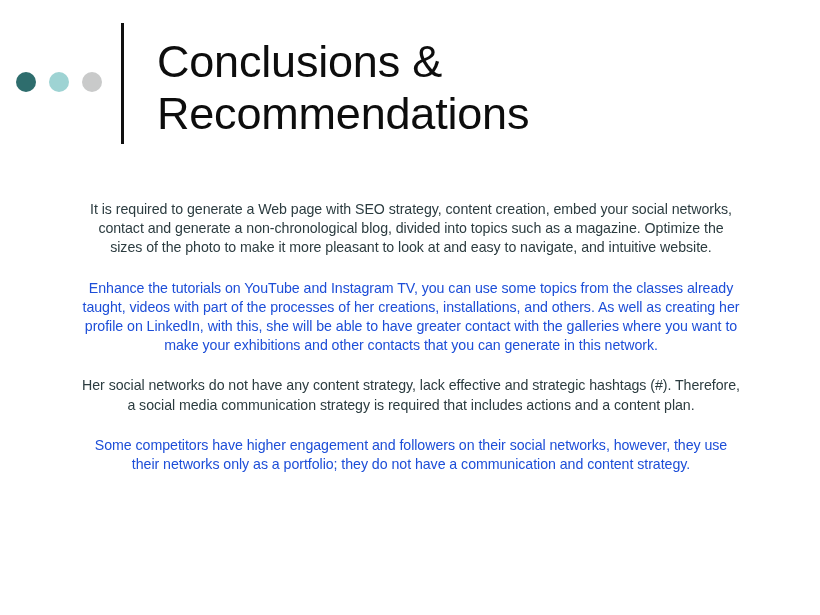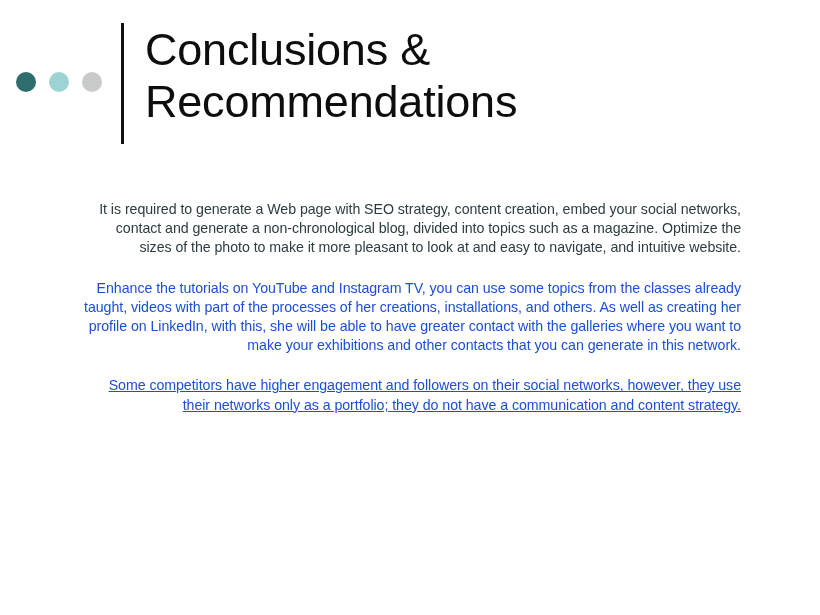--- a/index.html
+++ b/index.html
@@ -57,38 +57,38 @@
     position: absolute;
     left: 141px;
     top: 20px;
     width: 650px;
     font-size: 45px;
     line-height: 52px;
     color: #0d0d0d;
     font-weight: normal;
     letter-spacing: -0.2px;
     white-space: pre-line;
-    margin: 4px;
+    margin: 16px;
   }
 
   
   .body-copy {
     position: absolute;
     left: 81px;
     top: 200px;
     width: 660px;
   }
   .para {
     font-size: 14.2px;
     line-height: 19.2px;
     margin: 0 0 21px 0;
-    text-align: right;
+    text-align: center;
     letter-spacing: -0.05px;
   }
-  .para:last-child { margin-bottom: 0; text-decoration: underline; }
+  .para:last-child { margin-bottom: 0; }
   .tone-dark { color: #2c3c40; }
   .tone-accent { color: #1d4ed8; }
 </style>
 </head>
 <body>
 
 <div class="slide">
 
   <div class="header">
 
@@ -100,16 +100,17 @@
 
     <div class="divider"></div>
 
     <h1 class="title">Conclusions &amp;
 Recommendations</h1>
   </div>
 
   <div class="body-copy">
     <p class="para tone-dark">It is required to generate a Web page with SEO strategy, content creation, embed your social networks, contact and generate a non-chronological blog, divided into topics such as a magazine. Optimize the sizes of the photo to make it more pleasant to look at and easy to navigate, and intuitive website.</p>
     <p class="para tone-accent">Enhance the tutorials on YouTube and Instagram TV, you can use some topics from the classes already taught, videos with part of the processes of her creations, installations, and others. As well as creating her profile on LinkedIn, with this, she will be able to have greater contact with the galleries where you want to make your exhibitions and other contacts that you can generate in this network.</p>
+    <p class="para tone-dark">Her social networks do not have any content strategy, lack effective and strategic hashtags (#). Therefore, a social media communication strategy is required that includes actions and a content plan.</p>
     <p class="para tone-accent">Some competitors have higher engagement and followers on their social networks, however, they use their networks only as a portfolio; they do not have a communication and content strategy.</p>
   </div>
 
 </div>
 
 </body></html>

